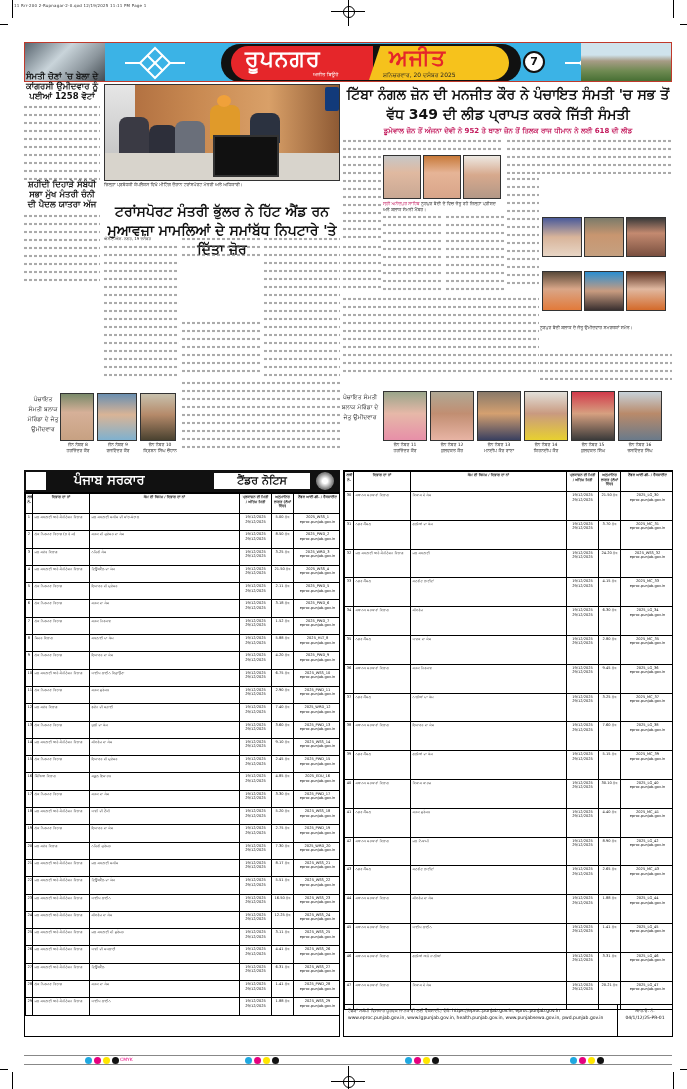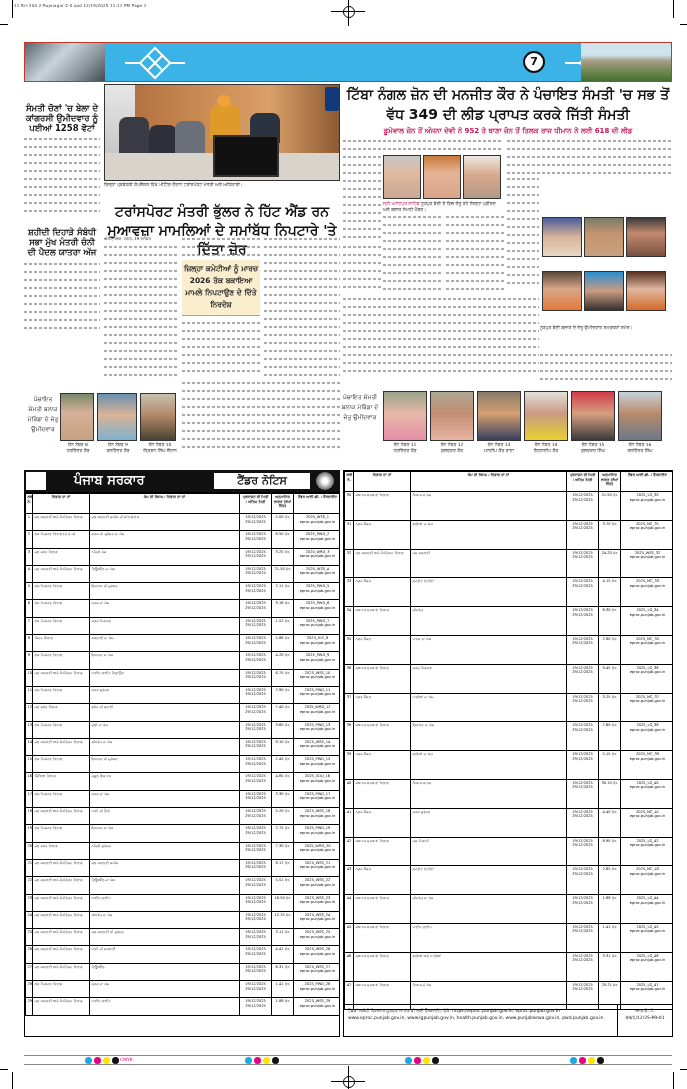--- a/index.html
+++ b/index.html
@@ -85,39 +85,47 @@
       </g>
   </svg>
   <svg class="deco" style="left:540px;" viewBox="0 0 60 36">
     <g fill="none" stroke="#fff" stroke-width="2">
         <path d="M0 18 L15 18 L30 3 L45 18 L60 18"></path>
         <path d="M15 18 L30 33 L45 18"></path>
         <path d="M22 10 L30 18 L38 10"></path>
         <path d="M22 26 L30 18 L38 26"></path>
       </g>
   </svg>
+  <div class="pill">
+    <div class="red"></div>
+    <div class="yel"></div>
+    <div class="t1">ਰੂਪਨਗਰ</div>
+    <div class="t1sub">ਅਜੀਤ ਬਿਊਰੋ</div>
+    <div class="t2">ਅਜੀਤ</div>
+    <div class="date">ਸ਼ਨਿਚਰਵਾਰ, 20 ਦਸੰਬਰ 2025</div>
+  </div>
   <div class="pagenum">7</div>
   <div class="photo-r"></div>
 </div>
 
-<div style="position:absolute;left:24px;top:104px;width:76px;">
+<div style="position:absolute;left:24px;top:72px;width:76px;">
   <div class="hl" style="font-size:8.5px;">ਸੰਮਤੀ ਚੋਣਾਂ 'ਚ ਬੇਲਾ ਦੇ ਕਾਂਗਰਸੀ ਉਮੀਦਵਾਰ ਨੂੰ ਪਈਆਂ 1258 ਵੋਟਾਂ</div>
   <div class="body-text" style="margin-top:3px;height:76px;overflow:hidden;">
     <span class="ln"></span>
       <span class="ln"></span>
       <span class="ln"></span>
       <span class="ln"></span>
       <span class="ln"></span>
       <span class="ln"></span>
       <span class="ln"></span>
       <span class="ln"></span>
       <span class="ln"></span>
       <span class="ln"></span>
   </div>
-  <div class="hl" style="font-size:8.5px;margin-top:16px;">ਸ਼ਹੀਦੀ ਦਿਹਾੜੇ ਸੰਬੰਧੀ ਸਭਾ ਮੁੱਖ ਮੰਤਰੀ ਚੰਨੀ ਦੀ ਪੈਦਲ ਯਾਤਰਾ ਅੱਜ</div>
+  <div class="hl" style="font-size:8.5px;margin-top:0;">ਸ਼ਹੀਦੀ ਦਿਹਾੜੇ ਸੰਬੰਧੀ ਸਭਾ ਮੁੱਖ ਮੰਤਰੀ ਚੰਨੀ ਦੀ ਪੈਦਲ ਯਾਤਰਾ ਅੱਜ</div>
   <div class="body-text" style="margin-top:3px;height:72px;overflow:hidden;">
     <span class="ln"></span>
       <span class="ln"></span>
       <span class="ln"></span>
       <span class="ln"></span>
       <span class="ln"></span>
       <span class="ln"></span>
       <span class="ln"></span>
       <span class="ln"></span>
       <span class="ln"></span>
@@ -158,23 +166,20 @@
       <span class="ln"></span>
       <span class="ln"></span>
       <span class="ln"></span>
       <span class="ln"></span>
       <span class="ln"></span>
   </div>
   <div class="body-text" style="position:absolute;left:78px;top:0;width:78px;height:22px;overflow:hidden;">
     <span class="ln"></span>
       <span class="ln"></span>
       <span class="ln"></span>
-  </div>
-  <div style="position:absolute;left:78px;top:24px;width:78px;height:56px;background:#fbeecf;border-bottom:1px solid #c7a25a;">
-    <div class="hl" style="font-size:7.5px;line-height:12px;padding:3px 2px;color:#222;">ਜ਼ਿਲ੍ਹਾ ਕਮੇਟੀਆਂ ਨੂੰ ਮਾਰਚ 2026 ਤੱਕ ਬਕਾਇਆ ਮਾਮਲੇ ਨਿਪਟਾਉਣ ਦੇ ਦਿੱਤੇ ਨਿਰਦੇਸ਼</div>
   </div>
   <div class="body-text" style="position:absolute;left:78px;top:84px;width:78px;height:60px;overflow:hidden;">
     <span class="ln"></span>
       <span class="ln"></span>
       <span class="ln"></span>
       <span class="ln"></span>
       <span class="ln"></span>
       <span class="ln"></span>
       <span class="ln"></span>
   </div>

